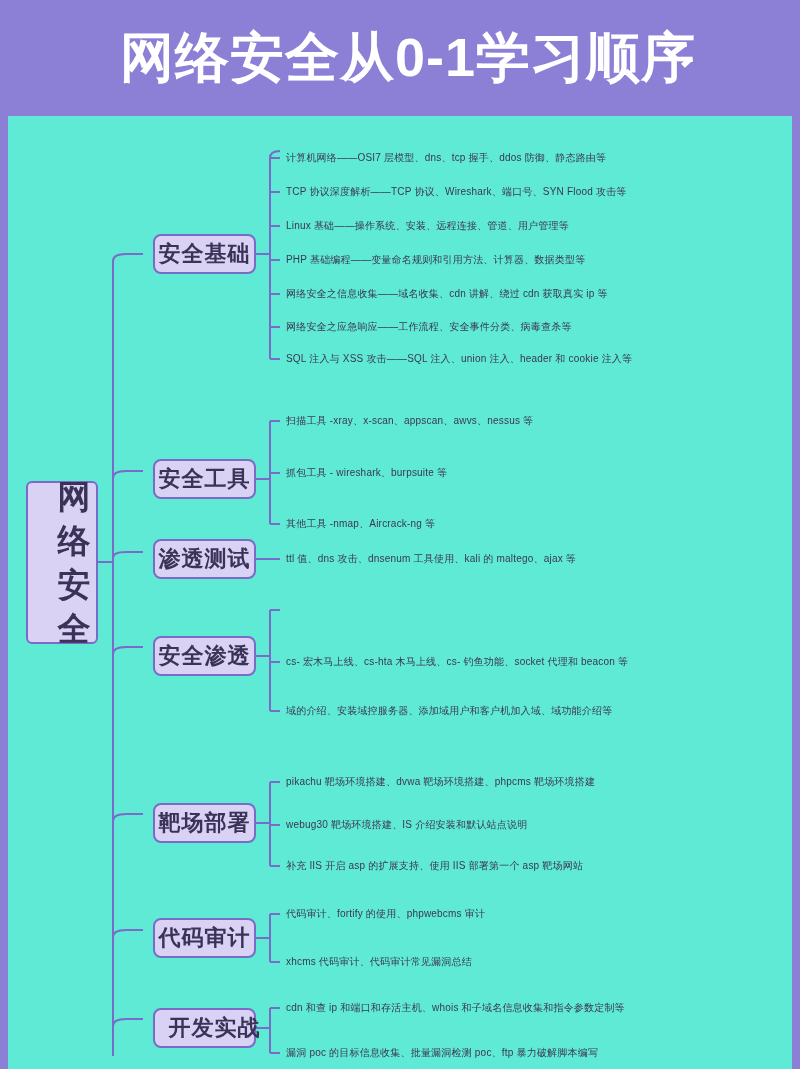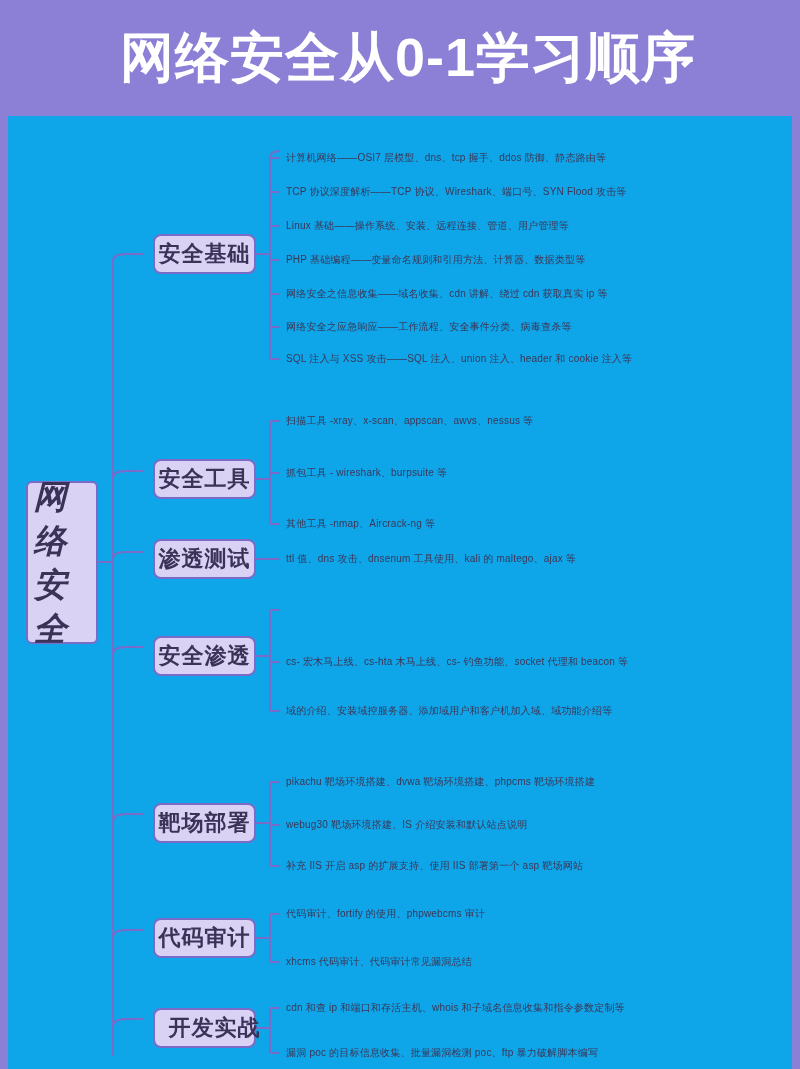--- a/index.html
+++ b/index.html
@@ -11,21 +11,21 @@
     height: 1069px;
     background: #f3eefb;
     font-family: "Liberation Sans", sans-serif;
     overflow: hidden;
     position: relative;
   }
   .page {
     position: relative;
     width: 800px;
     height: 1069px;
-    background: #0ea5e9;
+    background: #5eead4;
     box-sizing: border-box;
     border-left: 8px solid #8b7fd6;
     border-right: 8px solid #8b7fd6;
   }
   .header {
     position: absolute;
     left: 0;
     top: 0;
     width: 800px;
     height: 116px;
@@ -62,23 +62,22 @@
     position: absolute;
     left: 18px;
     top: 481px;
     width: 72px;
     height: 163px;
     background: #d9d2f5;
     border: 2px solid #7a6bc9;
     border-radius: 6px;
     display: flex;
     align-items: center;
-    justify-content: flex-start;
+    justify-content: flex-end;
     box-sizing: border-box;
-    font-style: italic;
   }
   .root-node span {
     font-size: 33px;
     font-weight: bold;
     color: #3a3357;
     line-height: 44px;
     text-align: center;
     display: block;
     width: 44px;
     word-break: break-all;

